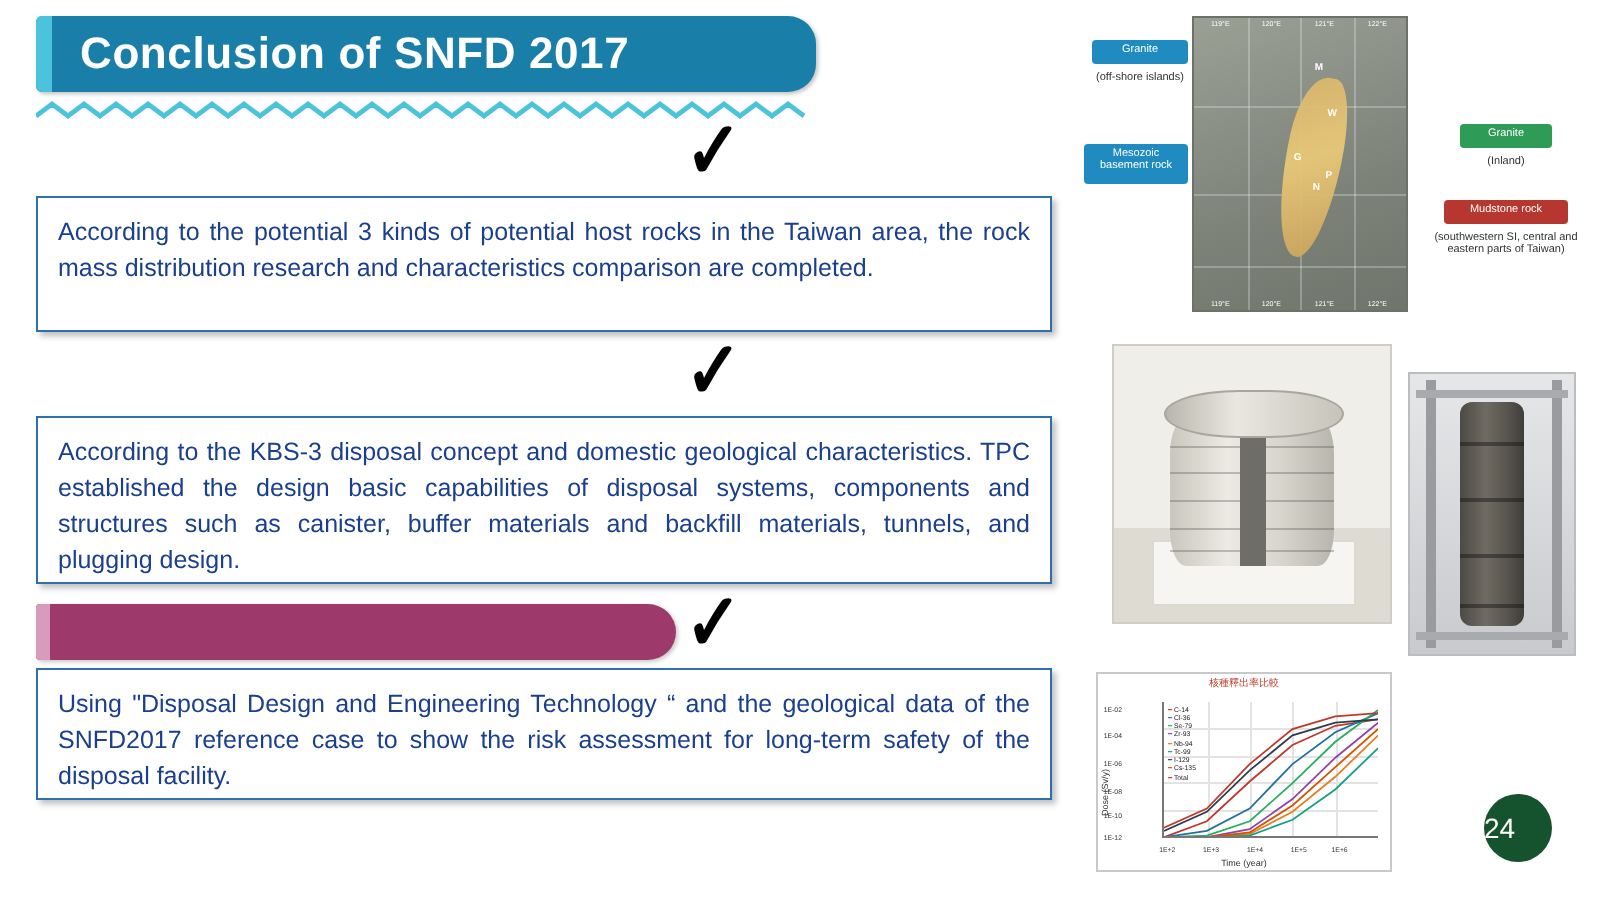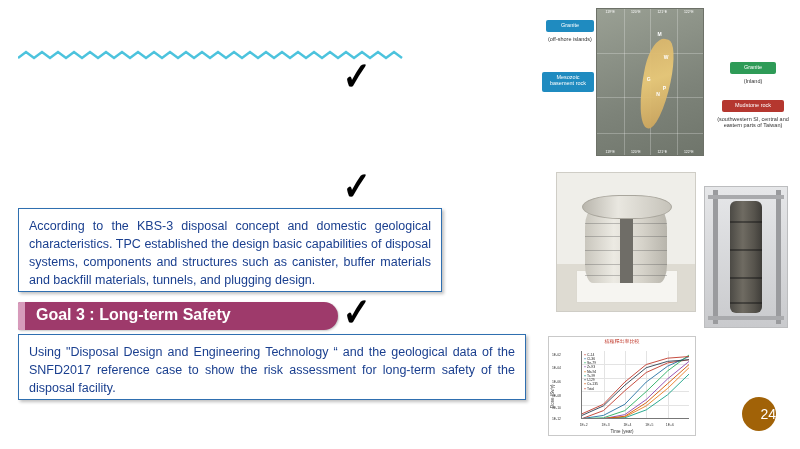--- a/index.html
+++ b/index.html
@@ -178,48 +178,56 @@
   .chart .legend { position:absolute; left:24%; top:16%; font-size:3.4px; color:#222; line-height:1.25; }
   .chart .legend div { white-space:nowrap; }
   .chart svg { position:absolute; left:0; top:0; width:100%; height:100%; }
 
   
   .pagenum {
     position: absolute;
     right: 24px; bottom: 18px;
     width: 34px; height: 34px;
     border-radius: 50%;
-    background: #a16207;
+    background: #14532d;
     color: #ffffff;
     font-size: 14px;
-    text-align: right;
+    text-align: left;
     line-height: 34px;
   }
 </style>
 </head>
 <body>
 
 <div class="slide">
 
+  <div class="title-wrap">
+    <div class="title-banner">
+      <div class="title-accent"></div>
+      <div class="title-text">Conclusion of SNFD 2017</div>
+    </div>
+  </div>
   <div class="title-underline">
     <svg width="386" height="10" viewBox="0 0 386 10" preserveAspectRatio="none">
       <path d="M0,8 L8,2 L16,8 L24,2 L32,8 L40,2 L48,8 L56,2 L64,8 L72,2 L80,8 L88,2 L96,8 L104,2 L112,8 L120,2 L128,8 L136,2 L144,8 L152,2 L160,8 L168,2 L176,8 L184,2 L192,8 L200,2 L208,8 L216,2 L224,8 L232,2 L240,8 L248,2 L256,8 L264,2 L272,8 L280,2 L288,8 L296,2 L304,8 L312,2 L320,8 L328,2 L336,8 L344,2 L352,8 L360,2 L368,8 L376,2 L384,8" fill="none" stroke="#4cc3dd" stroke-width="2.4"></path>
     </svg>
   </div>
 
   <div class="check" style="left:340px; top:56px;">✓</div>
+  <div class="goal-body" style="left:18px; top:98px; width:508px; height:68px;">
+    <div class="txt">According to the potential 3 kinds of potential host rocks in the Taiwan area, the rock mass distribution research and characteristics comparison are completed.</div>
+  </div>
 
   <div class="check" style="left:340px; top:166px;">✓</div>
-  <div class="goal-body" style="left:18px; top:208px; width:424px; height:84px;">
+  <div class="goal-body" style="left:18px; top:208px; width:508px; height:84px;">
     <div class="txt">According to the KBS-3 disposal concept and domestic geological characteristics. TPC established the design basic capabilities of disposal systems, components and structures such as canister, buffer materials and backfill materials, tunnels, and plugging design.</div>
   </div>
 
   <div class="goal-header" style="left:18px; top:302px; width:320px; background:#9e3a6b;">
     <div class="bar" style="background:#d79bbb;"></div>
-    <div class="label">Goal 3 : Long-term Safety</div>
   </div>
   <div class="check" style="left:340px; top:292px;">✓</div>
   <div class="goal-body" style="left:18px; top:334px; width:508px; height:66px;">
     <div class="txt">Using "Disposal Design and Engineering Technology “ and the geological data of the SNFD2017 reference case to show the risk assessment for long-term safety of the disposal facility.</div>
   </div>
 
   <div class="fig map" style="left:596px; top:8px; width:108px; height:148px;">
     <div class="sea"></div>
     <div class="grid-line" style="left:25%; top:0; width:1px; height:100%;"></div>
     <div class="grid-line" style="left:50%; top:0; width:1px; height:100%;"></div>

